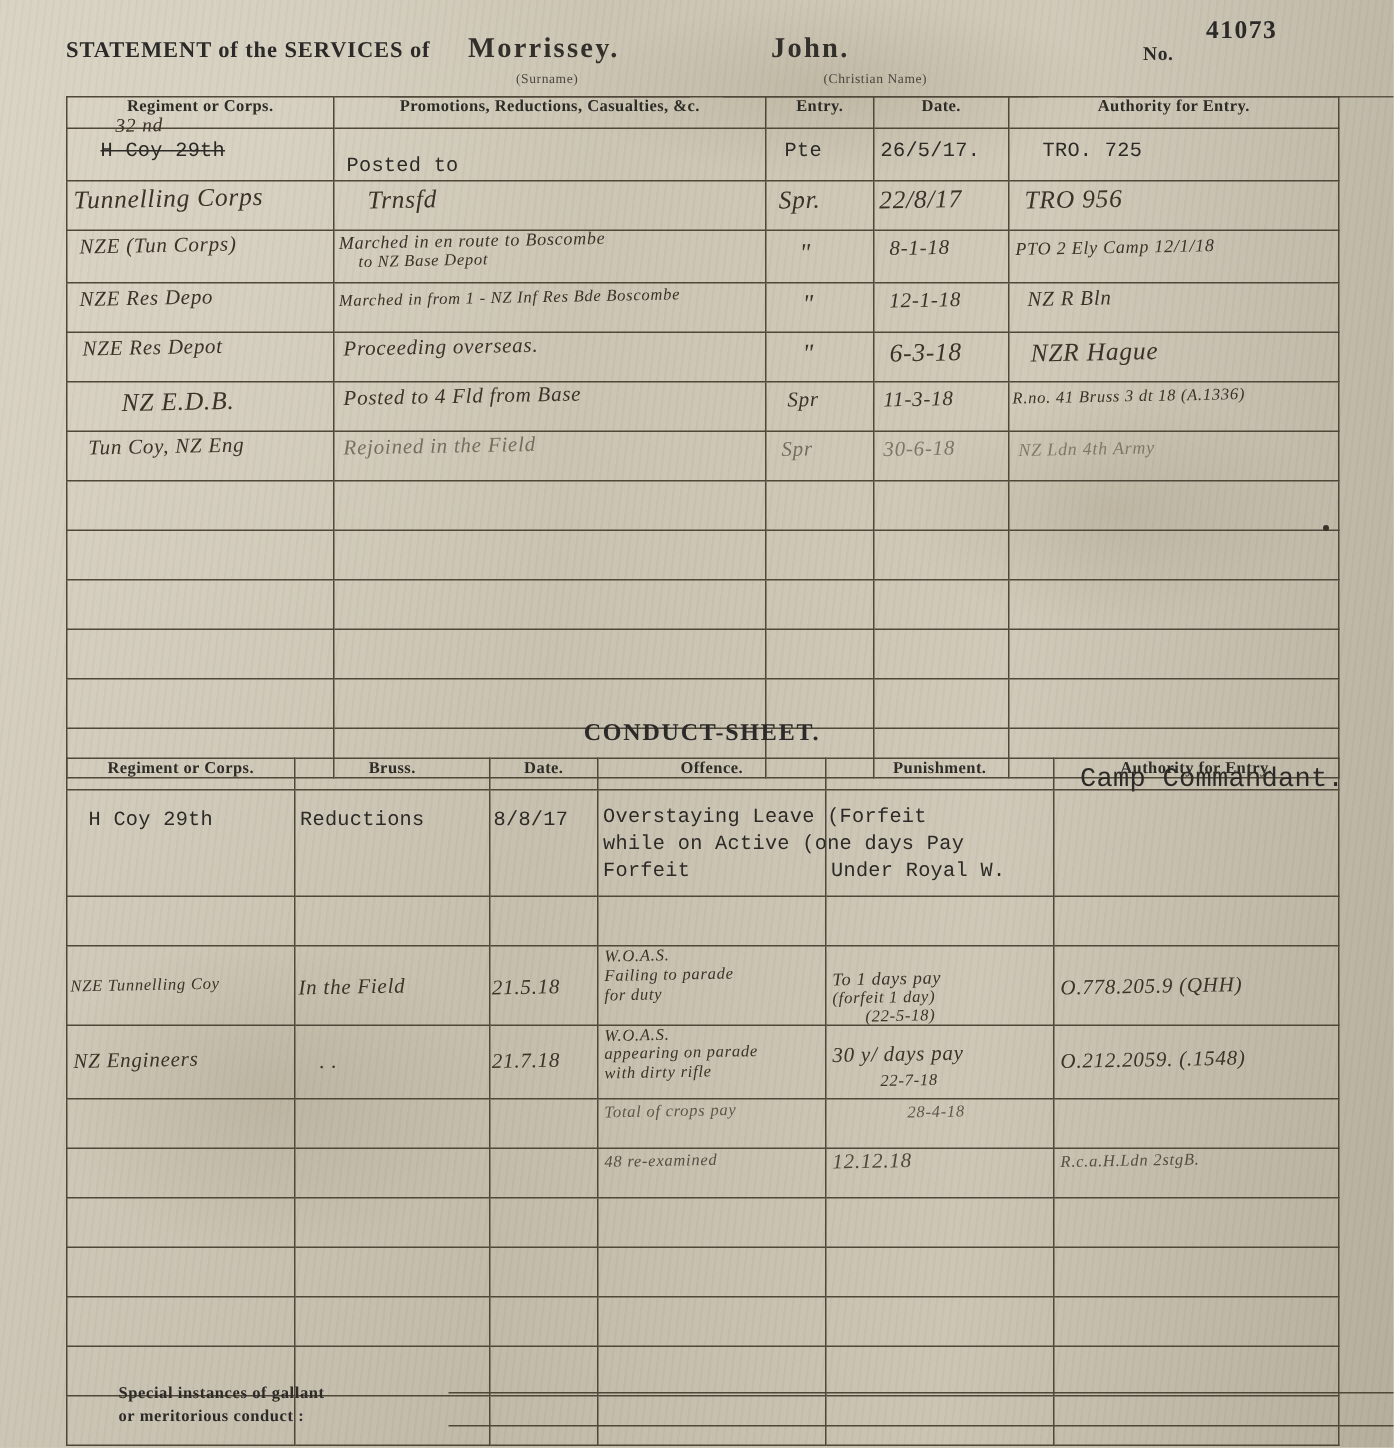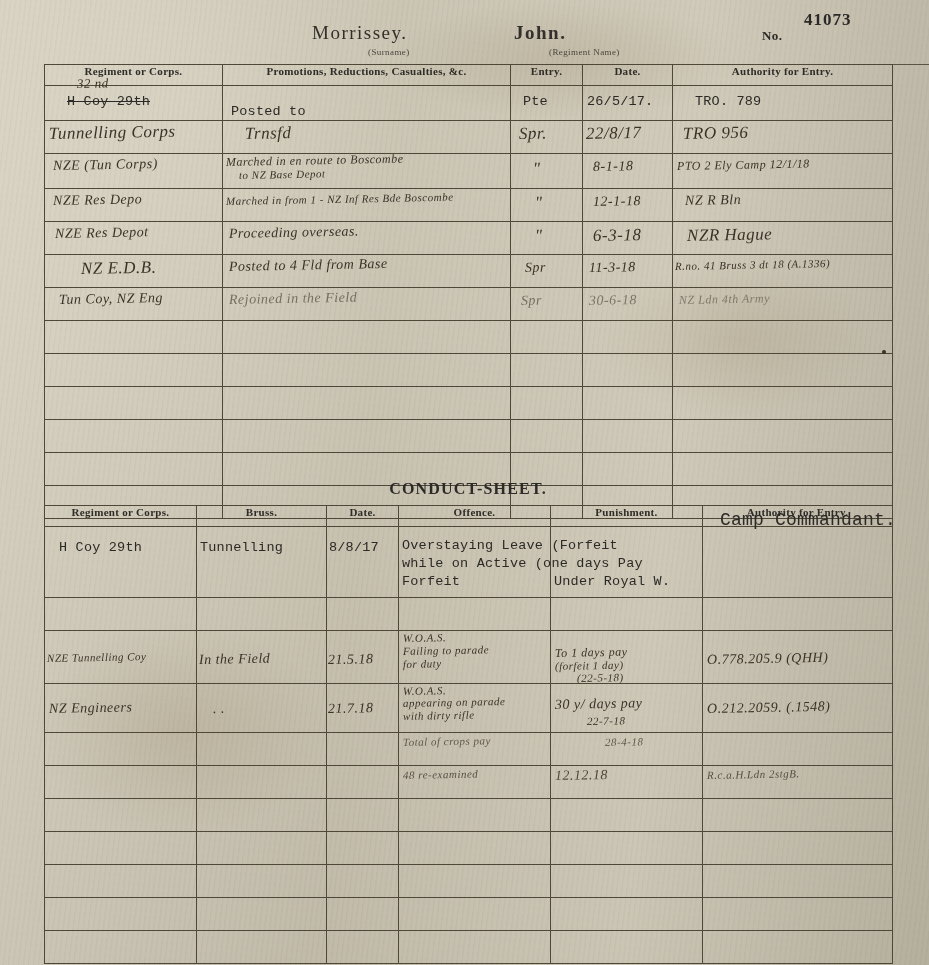--- a/index.html
+++ b/index.html
@@ -38,30 +38,30 @@
   #header-row{
     position:absolute;left:44px;top:22px;width:848px;height:40px;
   }
   #statement-label{
     position:absolute;left:0;top:4px;
     font-weight:bold;font-size:15px;letter-spacing:0.6px;
     white-space:nowrap;
   }
   #surname-value{
     position:absolute;left:268px;top:0px;
-    font-size:19px;font-weight:normal;letter-spacing:1.5px;
+    font-size:19px;font-weight:bold;letter-spacing:1.5px;
     color:#33302b;
   }
   #christian-value{
     position:absolute;left:470px;top:0px;
     font-size:19px;font-weight:bold;letter-spacing:1.5px;
     color:#33302b;
   }
   #surname-caption{
-    position:absolute;left:300px;top:25px;font-size:9px;color:#4a463d;margin-left:24px;
+    position:absolute;left:300px;top:25px;font-size:9px;color:#4a463d;
   }
   #christian-caption{
     position:absolute;left:505px;top:25px;font-size:9px;color:#4a463d;
   }
   #no-label{
     position:absolute;left:718px;top:6px;font-size:13px;font-weight:bold;
   }
   #service-number{
     position:absolute;left:760px;top:-12px;font-size:17px;letter-spacing:1px;font-weight:bold;
   }
@@ -144,24 +144,25 @@
 <body>
 
 <div class="paper"></div>
 <div class="stain" style="left:600px;top:260px;width:280px;height:160px;"></div>
 <div class="stain" style="left:30px;top:620px;width:300px;height:220px;"></div>
 <div class="stain" style="left:380px;top:0px;width:360px;height:120px;"></div>
 
 <div class="sheet">
 
   <div id="header-row">
+    <div id="statement-label" class="print">STATEMENT of the SERVICES of</div>
     <div id="surname-value" class="print">Morrissey.</div>
     <div id="christian-value" class="print">John.</div>
     <div id="surname-caption" class="print">(Surname)</div>
-    <div id="christian-caption" class="print">(Regiment Name)</div>
+    <div id="christian-caption" class="print">(Christian Name)</div>
     <div id="no-label" class="print">No.</div>
     <div id="service-number" class="print">41073</div>
     <div class="ruleline" id="hdr-rule-surname"></div>
     <div class="ruleline" id="hdr-rule-christian"></div>
     <div class="ruleline" id="hdr-rule-no"></div>
   </div>
 
   <table class="grid" id="services-table">
     <colgroup>
       <col style="width:178px">
@@ -189,21 +190,21 @@
         <td class="cell" style="height:34px">
           <span class="ct tw" style="top:19px;left:8px">Posted to</span>
         </td>
         <td class="cell" style="height:34px">
           <span class="ct tw" style="top:9px;left:12px">Pte</span>
         </td>
         <td class="cell" style="height:34px">
           <span class="ct tw" style="top:9px;left:4px">26/5/17.</span>
         </td>
         <td class="cell" style="height:34px">
-          <span class="ct tw" style="top:9px;left:22px">TRO. 789</span>
+          <span class="ct tw" style="top:9px;left:22px">TRO. 725</span>
         </td>
       </tr>
 
       <tr>
         <td class="cell" style="height:32px">
           <span class="ct hw" style="top:4px">Tunnelling Corps</span>
         </td>
         <td class="cell">
           <span class="ct hw" style="top:4px;left:22px">Trnsfd</span>
         </td>
@@ -439,21 +440,21 @@
         <th class="colhead">Authority for Entry.</th>
       </tr>
     </thead>
     <tbody>
 
       <tr>
         <td class="cell" style="height:70px">
           <span class="ct tw" style="top:14px;left:14px">H Coy 29th</span>
         </td>
         <td class="cell">
-          <span class="ct tw" style="top:14px;left:3px">Tunnelling</span>
+          <span class="ct tw" style="top:14px;left:3px">Reductions</span>
         </td>
         <td class="cell">
           <span class="ct tw" style="top:14px;left:2px">8/8/17</span>
         </td>
         <td class="cell">
           <span class="ct tw" style="top:12px;left:3px">Overstaying Leave (Forfeit</span>
           <span class="ct tw" style="top:30px;left:3px">while on Active (one days Pay</span>
           <span class="ct tw" style="top:48px;left:3px">Forfeit</span>
         </td>
         <td class="cell">
@@ -586,14 +587,22 @@
         <td class="cell" style="height:28px"></td>
         <td class="cell"></td>
         <td class="cell"></td>
         <td class="cell"></td>
         <td class="cell"></td>
         <td class="cell"></td>
       </tr>
     </tbody>
   </table>
 
+  <div id="footer">
+    <div id="footer-label" class="print">
+      <span>Special instances of gallant</span><br>
+      <span>or meritorious conduct :</span>
+    </div>
+    <div id="footer-rule1"></div>
+    <div id="footer-rule2"></div>
+  </div>
 
 </div>
 
 </body></html>

